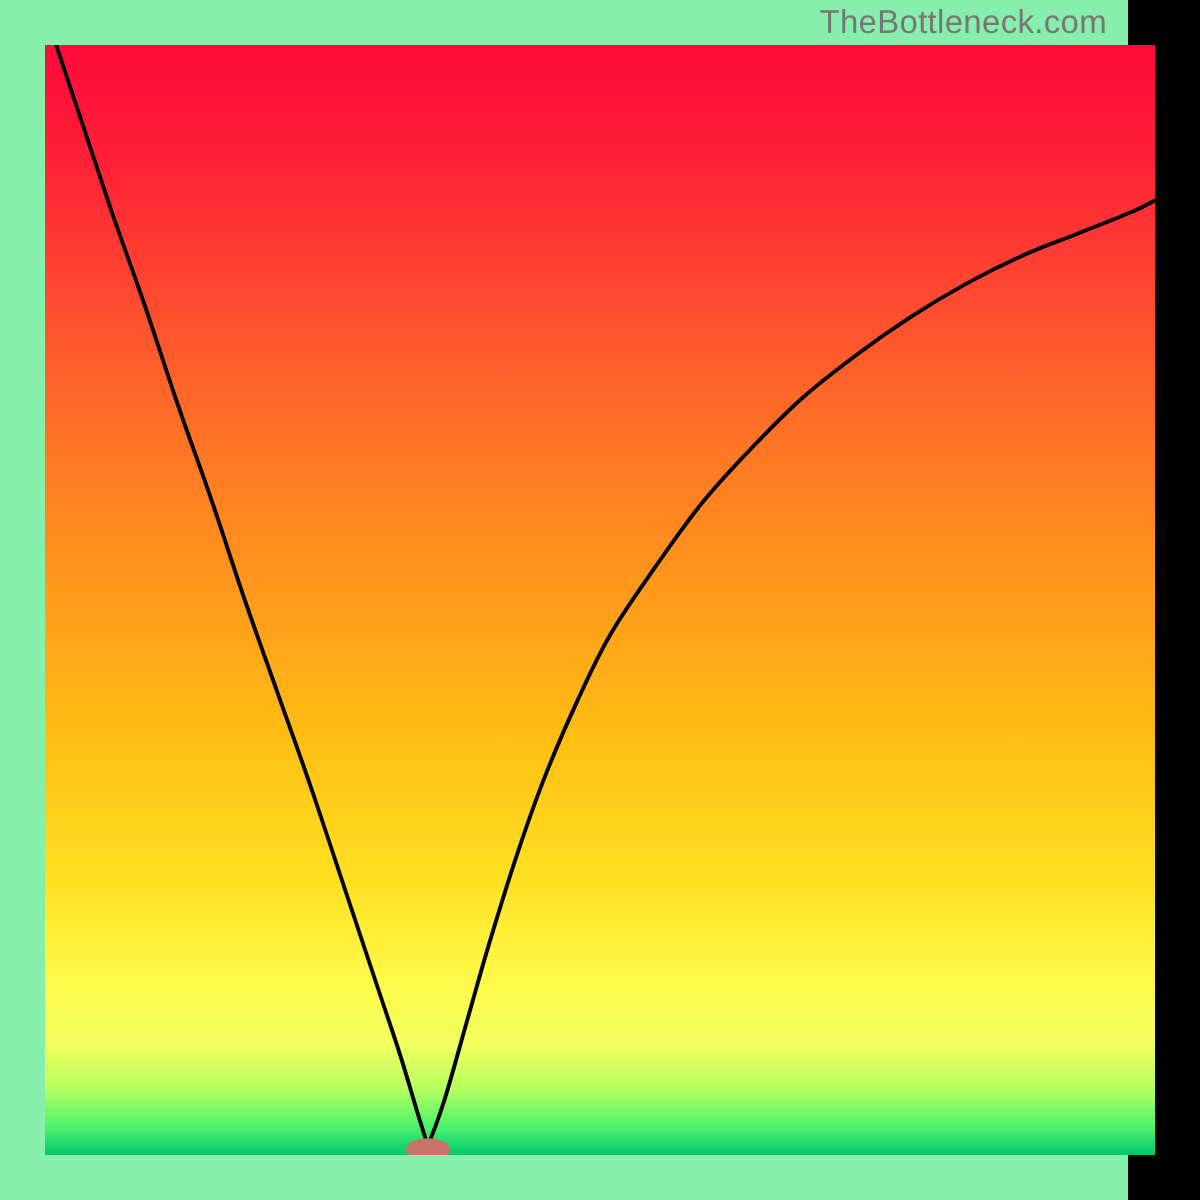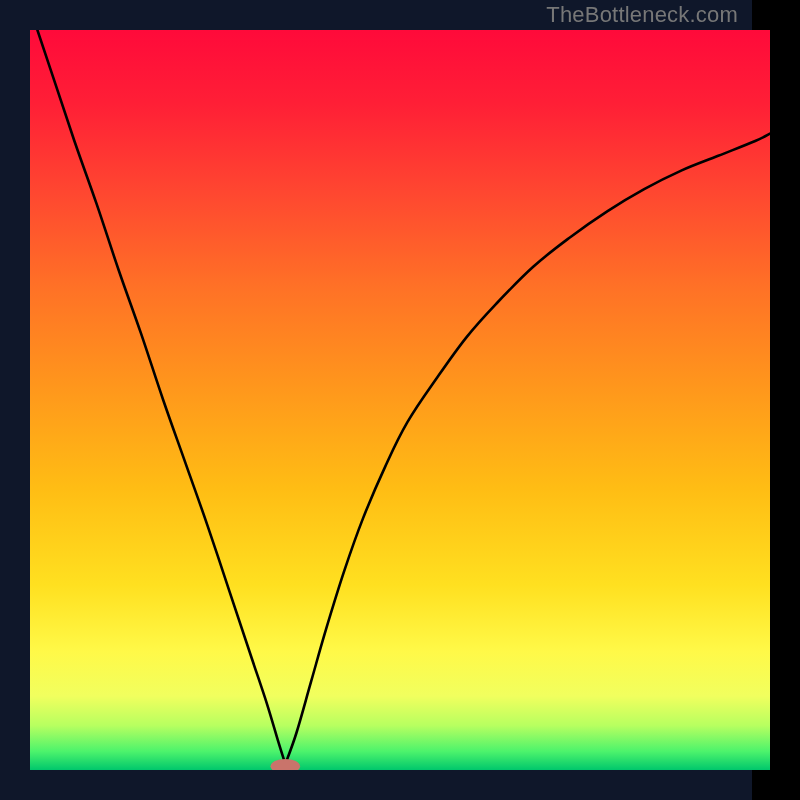--- a/index.html
+++ b/index.html
@@ -8,21 +8,21 @@
     width: 800px;
     height: 800px;
     overflow: hidden;
     background: #000;
     font-family: Arial, Helvetica, sans-serif;
   }
   .frame {
     position: relative;
     width: 752px;
     height: 800px;
-    background: #0f172a;
+    background: #86efac;
   }
   .watermark {
     position: absolute;
     top: 2px;
     right: 14px;
     color: #777;
     font-size: 22px;
     letter-spacing: 0.2px;
     font-weight: 400;
     z-index: 5;

